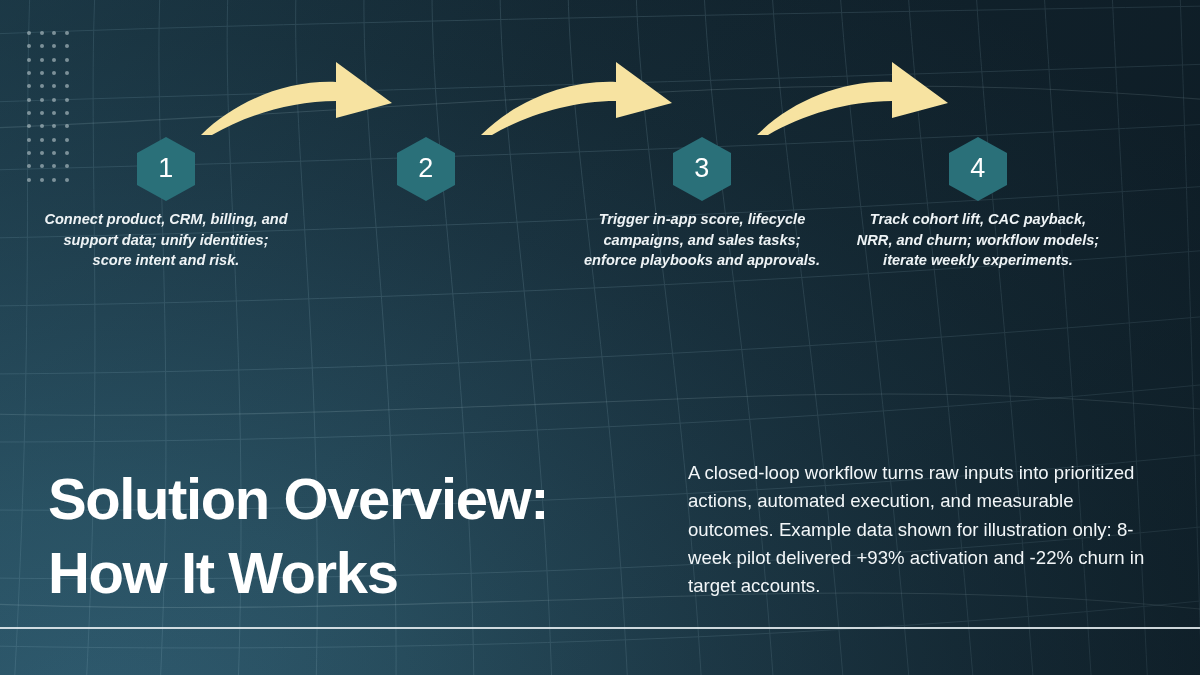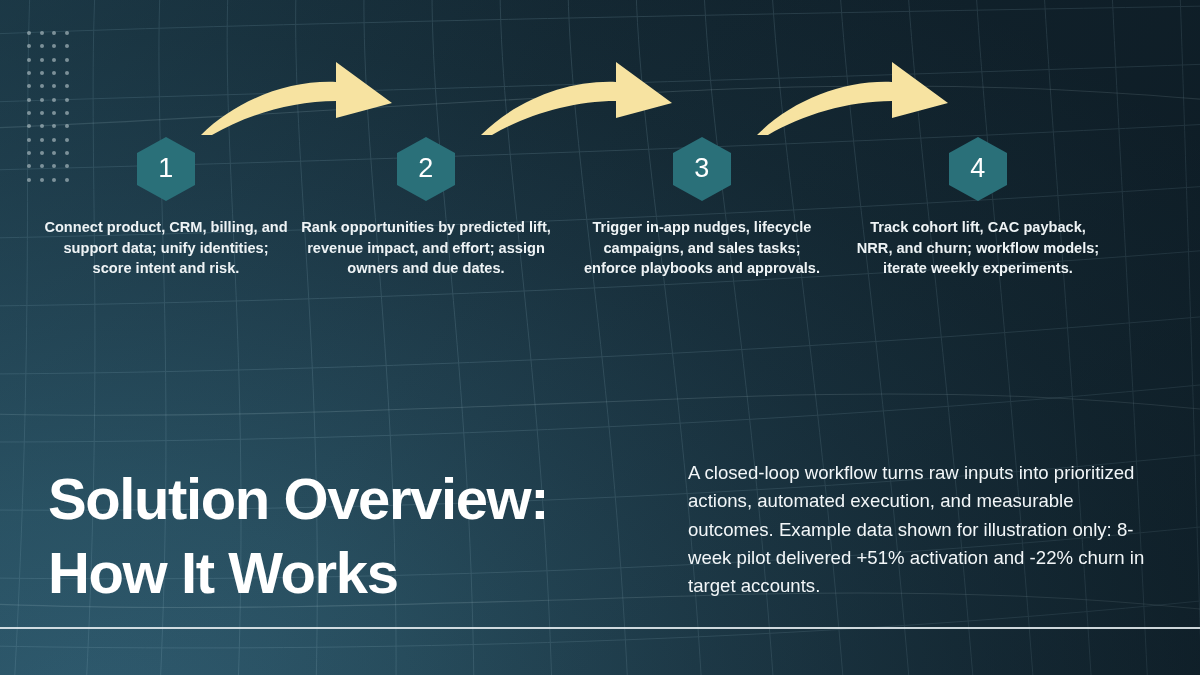--- a/index.html
+++ b/index.html
@@ -56,22 +56,22 @@
     display:flex; align-items:center; justify-content:center;
     background:#2a7079;
     clip-path:polygon(50% 0%, 100% 25%, 100% 75%, 50% 100%, 0% 75%, 0% 25%);
   }
   .hex-num {
     font-size:27px; font-weight:400; color:#ffffff;
     line-height:1; letter-spacing:.3px;
     transform:translateY(-1px);
   }
   .step-desc {
-    margin-top:16px; text-align:center;
-    font-size:14.6px; font-weight:700;
+    margin-top:8px; text-align:center;
+    font-size:14.6px; font-style:italic; font-weight:700;
     line-height:1.42; color:#eef3f5;
     padding:0 12px;
   }
   .step.s1 .step-desc { padding:0 16px; }
 
   
   .arrows { position:absolute; inset:0; pointer-events:none; }
   .arrows svg { position:absolute; display:block; }
 
   
@@ -213,42 +213,41 @@
       </div>
       <div class="step-desc">Connect product, CRM, billing, and support data; unify identities; score intent and risk.</div>
     </div>
 
     <div class="step s2">
       <div class="hex-wrap">
         <div class="hex">
           <span class="hex-num">2</span>
         </div>
       </div>
-      <div class="step-desc">Rank opportunities by predicted lift, revenue impact, and effort; assign owners and due dates.</div>
     </div>
 
     <div class="step s3">
       <div class="hex-wrap">
         <div class="hex">
           <span class="hex-num">3</span>
         </div>
       </div>
-      <div class="step-desc">Trigger in-app nudges, lifecycle campaigns, and sales tasks; enforce playbooks and approvals.</div>
+      <div class="step-desc">Trigger in-app score, lifecycle campaigns, and sales tasks; enforce playbooks and approvals.</div>
     </div>
 
     <div class="step s4">
       <div class="hex-wrap">
         <div class="hex">
           <span class="hex-num">4</span>
         </div>
       </div>
       <div class="step-desc">Track cohort lift, CAC payback, NRR, and churn; workflow models; iterate weekly experiments.</div>
     </div>
 
   </div>
 
   <h1 class="title">Solution Overview:
 How It Works</h1>
-  <p class="body-copy">A closed-loop workflow turns raw inputs into prioritized actions, automated execution, and measurable outcomes. Example data shown for illustration only: 8-week pilot delivered +51% activation and -22% churn in target accounts.</p>
+  <p class="body-copy">A closed-loop workflow turns raw inputs into prioritized actions, automated execution, and measurable outcomes. Example data shown for illustration only: 8-week pilot delivered +93% activation and -22% churn in target accounts.</p>
 
   <div class="rule"></div>
 
 </div>
 
 </body></html>

